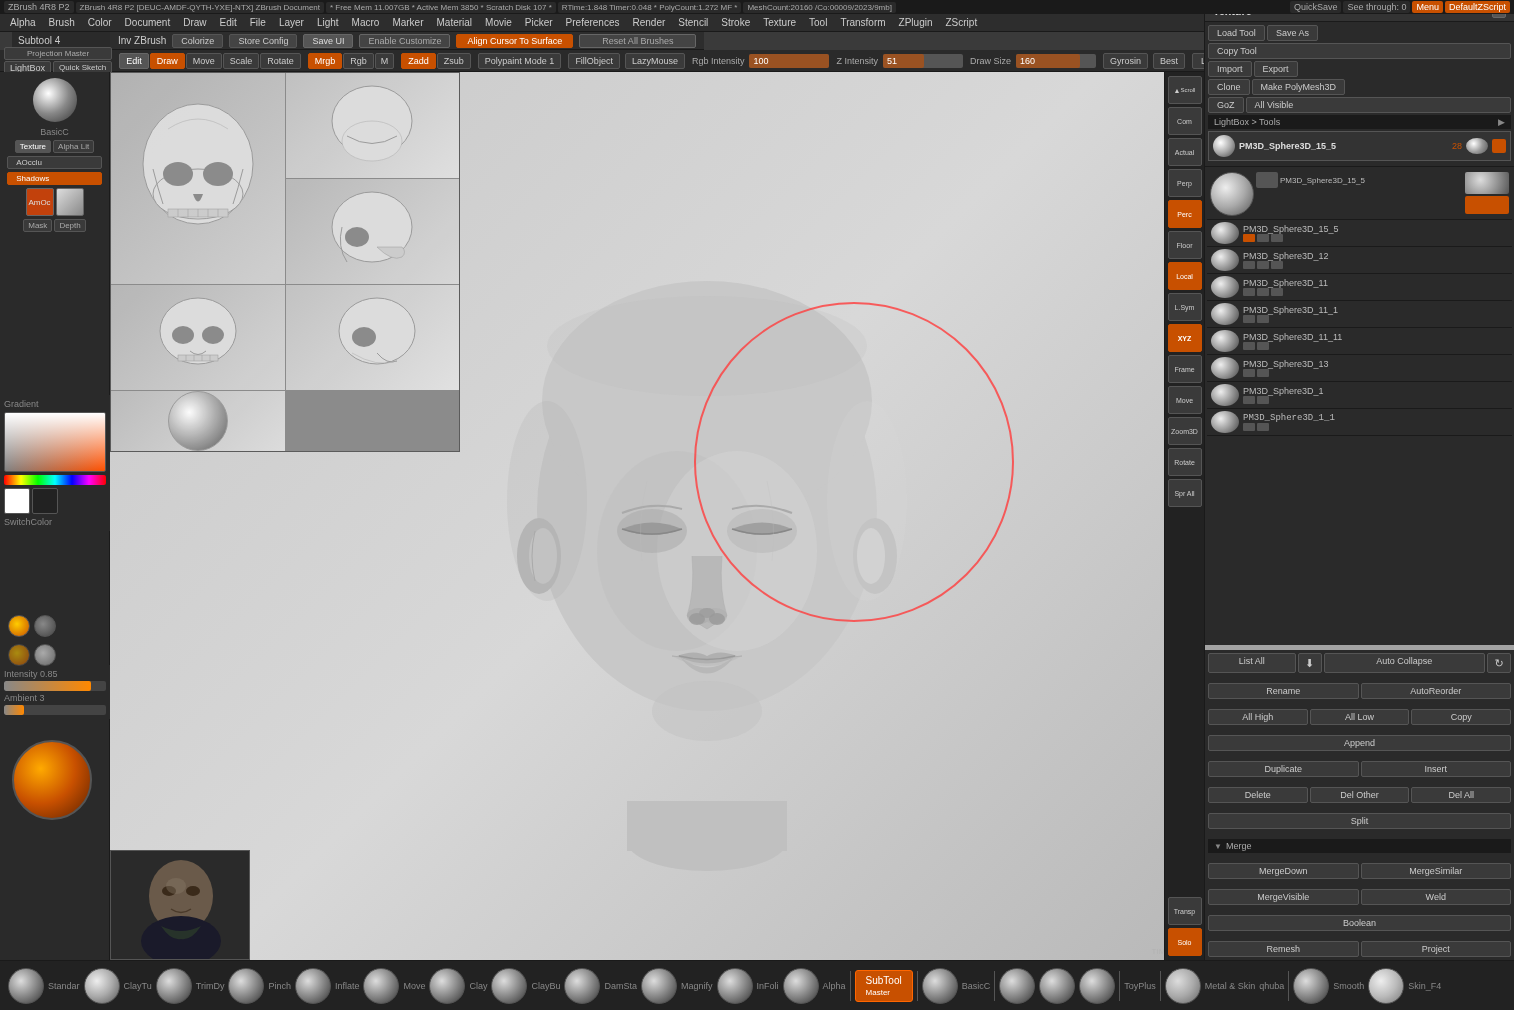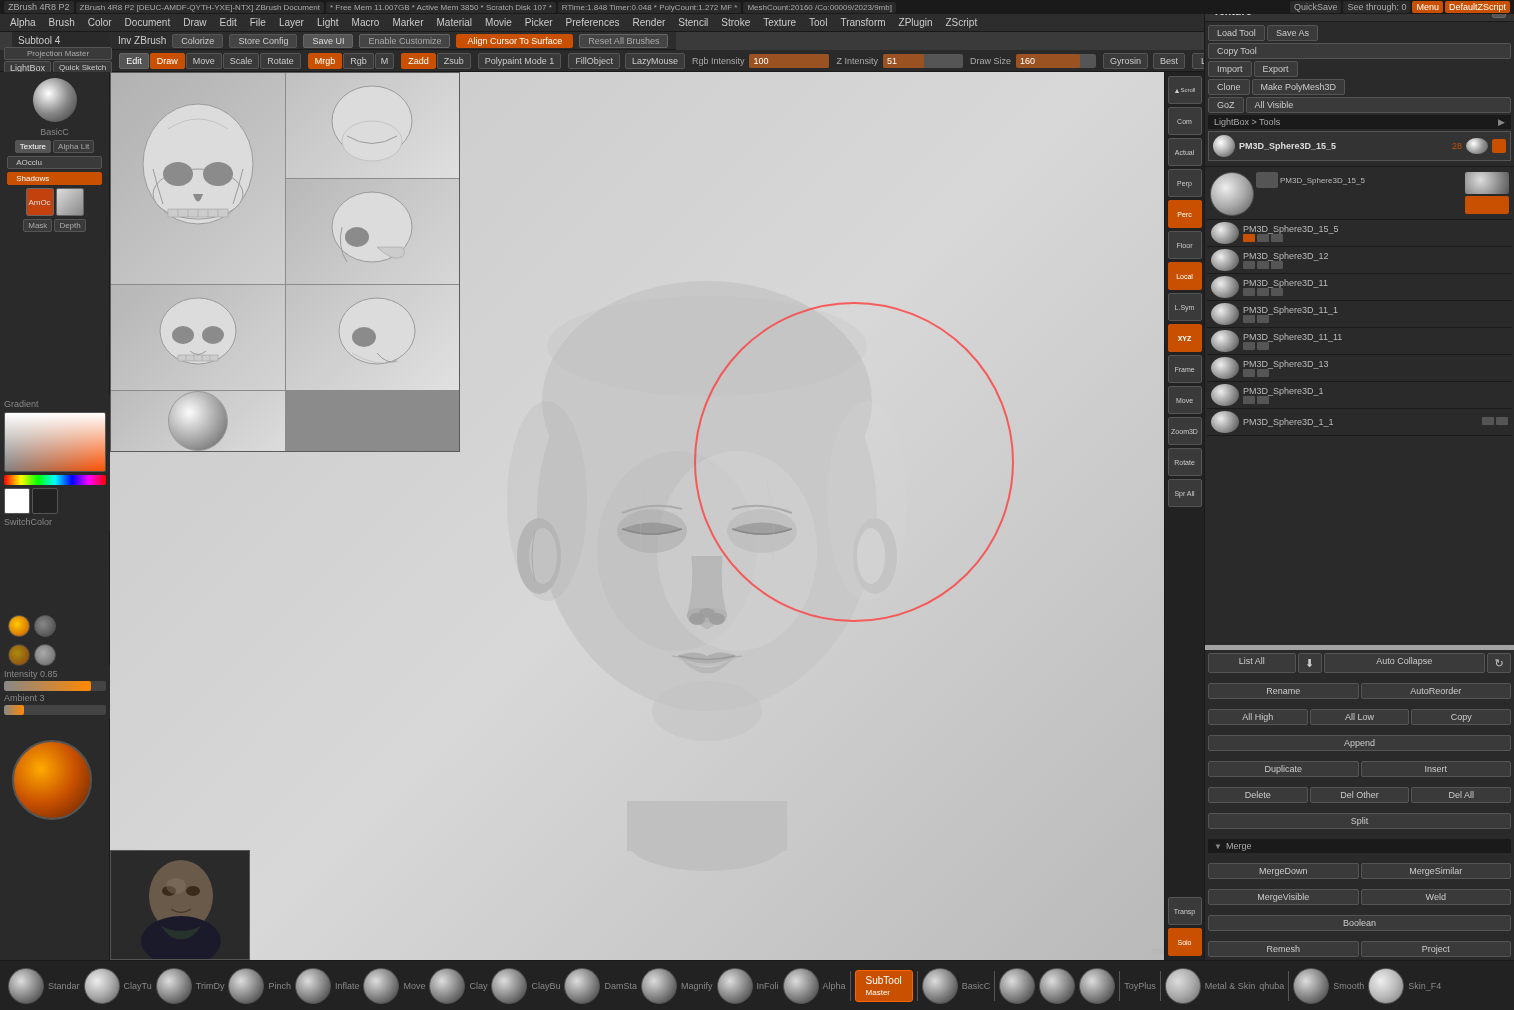--- a/index.html
+++ b/index.html
@@ -507,21 +507,21 @@
 <div style="position:absolute;top:32px;left:12px;width:110px;height:18px;background:#2a2a2a;display:flex;align-items:center;padding:0 6px;border-bottom:1px solid #1a1a1a;border-right:4px solid #15803d;">
   <span style="font-size:10px;color:#ccc;">Subtool 4</span>
 </div>
 <div style="position:absolute;top:32px;left:110px;height:18px;background:#2d2d2d;display:flex;align-items:center;gap:6px;padding:0 8px;border-bottom:1px solid #1a1a1a;">
   <span style="font-size:10px;color:#ccc;">Inv ZBrush</span>
   <div style="background:#444;border:1px solid #555;color:#ccc;font-size:9px;padding:1px 8px;border-radius:2px;cursor:pointer;">Colorize</div>
   <div style="background:#444;border:1px solid #555;color:#ccc;font-size:9px;padding:1px 8px;border-radius:2px;cursor:pointer;">Store Config</div>
   <div style="background:#555;border:1px solid #666;color:#ddd;font-size:9px;padding:1px 8px;border-radius:2px;cursor:pointer;">Save UI</div>
   <div style="background:#444;border:1px solid #666;color:#aaa;font-size:9px;padding:1px 8px;border-radius:2px;cursor:pointer;">Enable Customize</div>
   <div style="background:#c85000;border:1px solid #c85000;color:#fff;font-size:9px;padding:1px 10px;border-radius:2px;cursor:pointer;">Align Cursor To Surface</div>
-  <div style="background:#444;border:1px solid #666;color:#aaa;font-size:9px;padding:1px 8px;border-radius:2px;cursor:pointer;">Reset All Brushes</div>
+  <div style="background:#444;border:1px solid #666;color:#aaa;font-size:9px;padding:1px 22px;border-radius:2px;cursor:pointer;">Reset All Brushes</div>
 </div>
 
 <div id="toolbar">
 
   <div style="display:flex;flex-direction:column;margin-right:4px;">
     <div style="background:#3a3a3a;border:1px solid #555;color:#aaa;font-size:8px;padding:1px 20px;border-radius:2px;cursor:pointer;text-align:center;margin-bottom:1px;">Projection Master</div>
     <div style="display:flex;gap:2px;">
       <div style="background:#3a3a3a;border:1px solid #555;color:#ccc;font-size:9px;padding:1px 5px;border-radius:2px;cursor:pointer;">LightBox</div>
       <div style="background:#3a3a3a;border:1px solid #555;color:#ccc;font-size:8px;padding:1px 5px;border-radius:2px;cursor:pointer;">Quick Sketch</div>
     </div>
@@ -949,21 +949,21 @@
       <div style="display:flex;flex-direction:column;flex:1;">
         <span class="subtool-name">PM3D_Sphere3D_1</span>
         <div style="display:flex;gap:2px;">
           <div class="subtool-icon-dot"></div>
           <div class="subtool-icon-dot"></div>
         </div>
       </div>
     </div>
     <div class="subtool-item">
       <div class="subtool-thumb"></div>
-      <div style="display:flex;flex-direction:row;flex:1;">
+      <div style="display:flex;flex-direction:column;flex:1;font-family:Liberation Mono, monospace;">
         <span class="subtool-name">PM3D_Sphere3D_1_1</span>
         <div style="display:flex;gap:2px;">
           <div class="subtool-icon-dot"></div>
           <div class="subtool-icon-dot"></div>
         </div>
       </div>
     </div>
   </div>
 
   <div id="subtool-controls">

